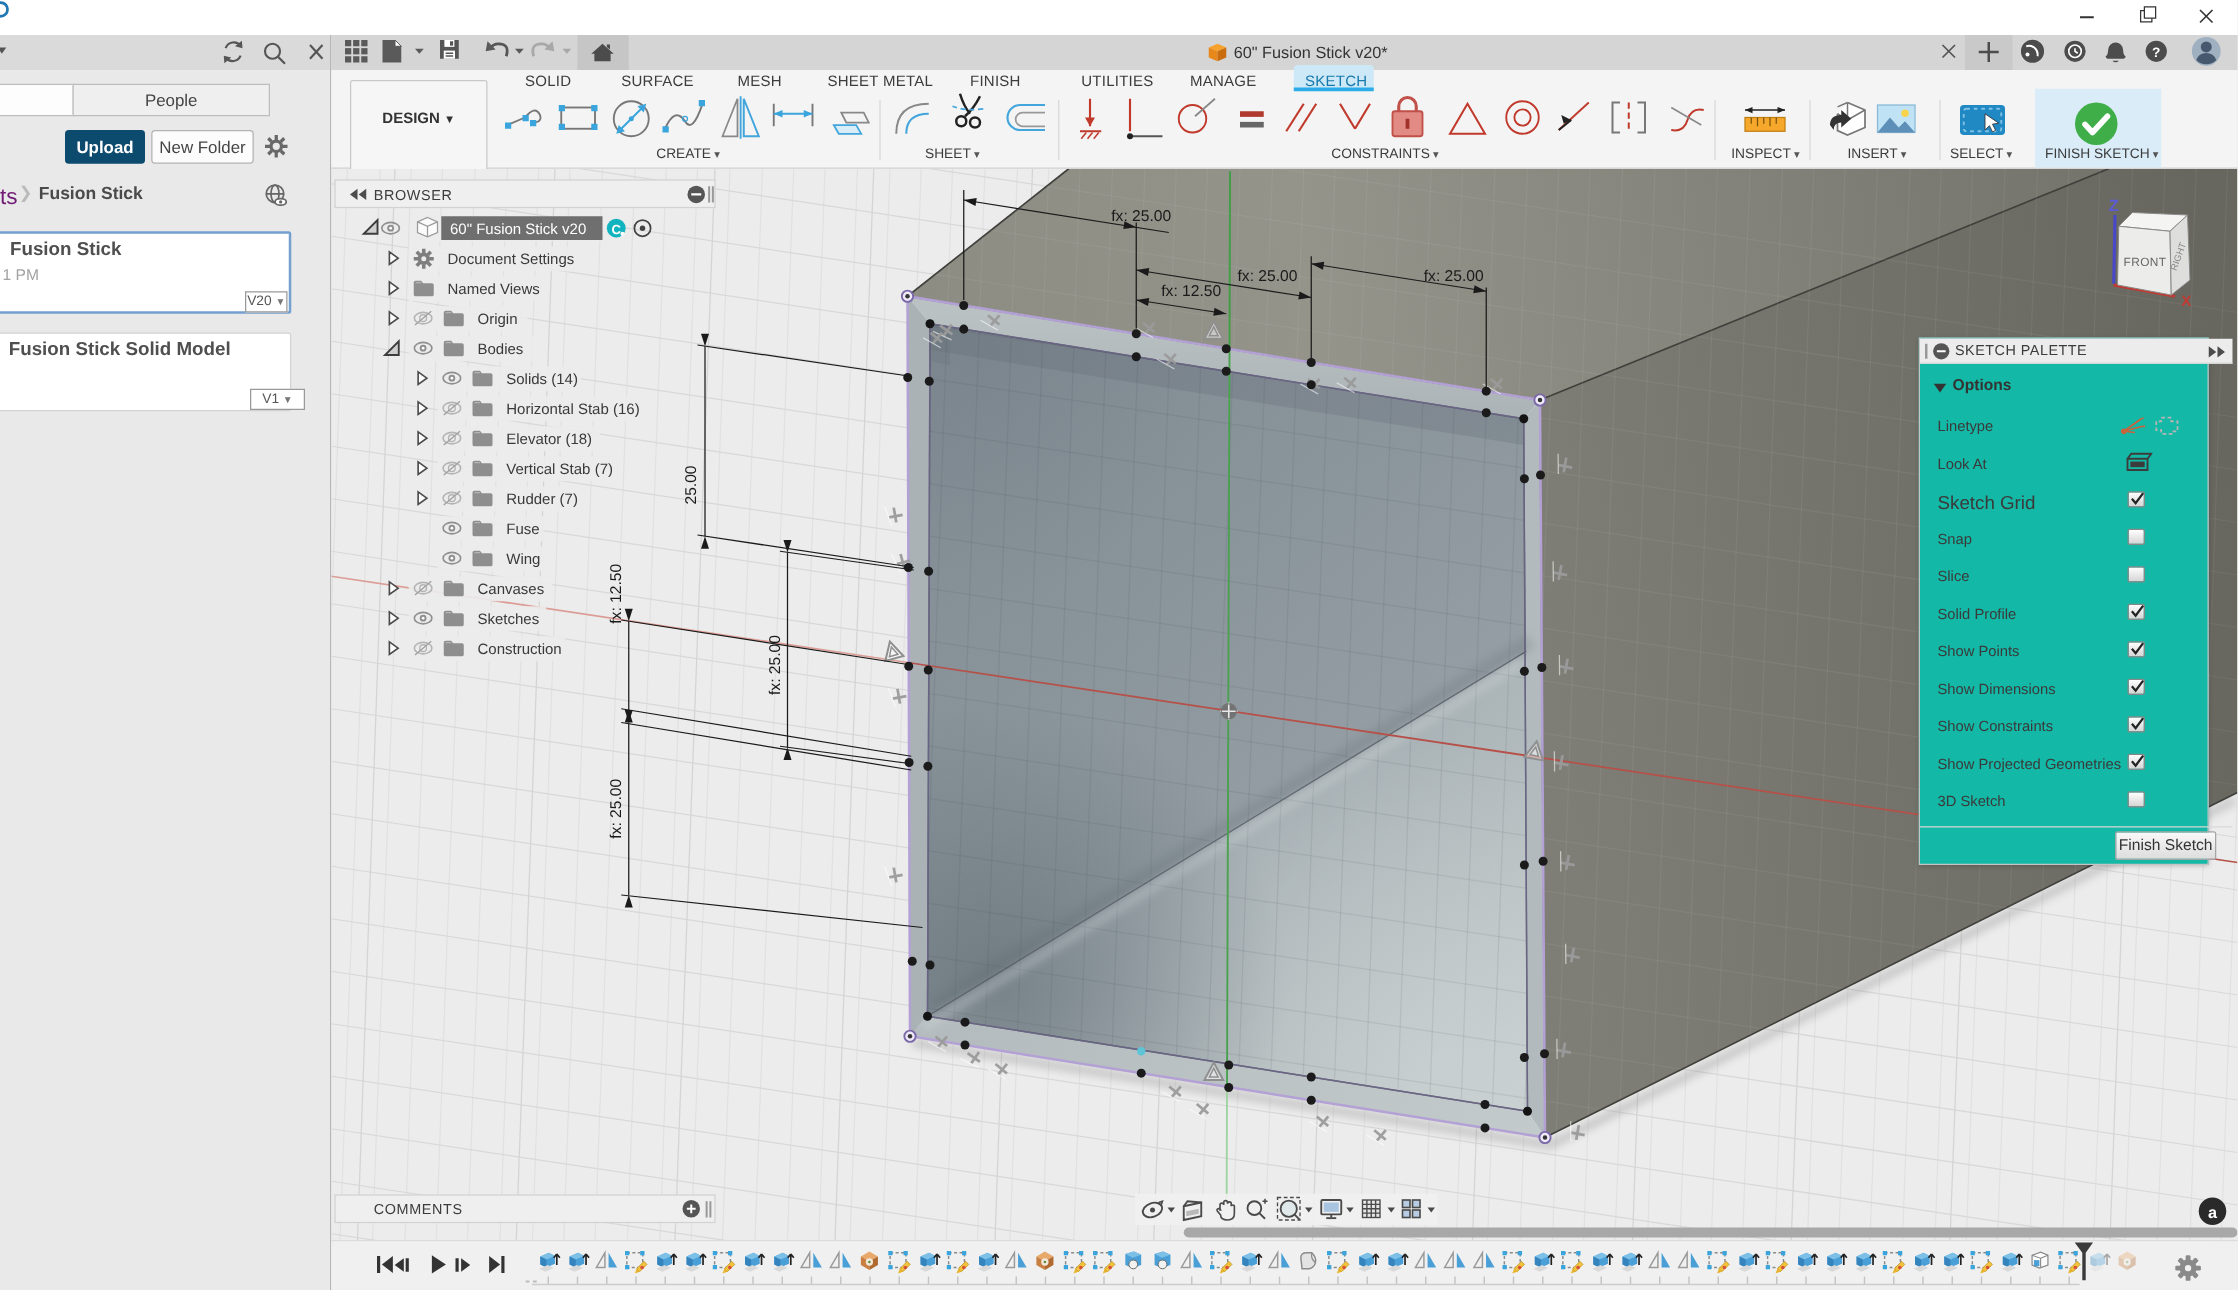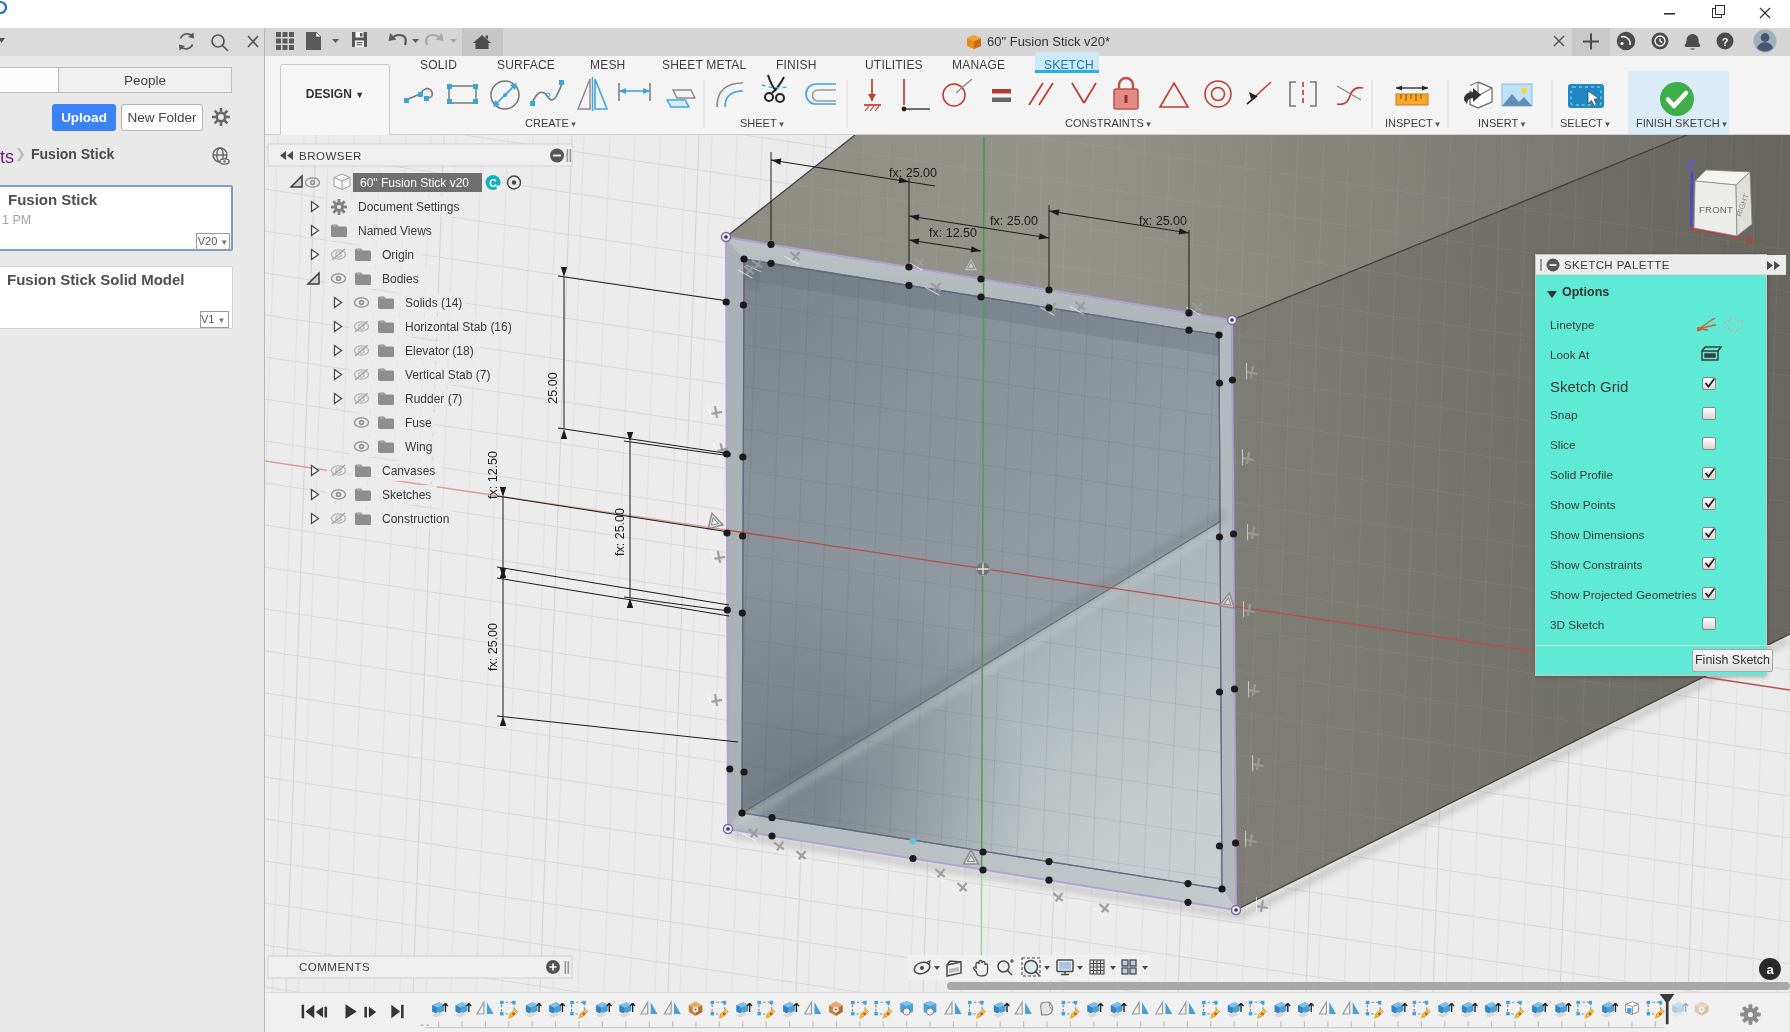--- a/index.html
+++ b/index.html
@@ -3,21 +3,21 @@
 <style>
 *{margin:0;padding:0;box-sizing:border-box}
 html,body{width:1790px;height:1032px;overflow:hidden;font-family:"Liberation Sans",sans-serif;background:#ececec}
 .abs{position:absolute}
 #titlebar{left:0;top:0;width:1790px;height:28px;background:#fff}
 #datapanel{left:0;top:28px;width:265px;height:1004px;background:#e9e9e9;border-right:1px solid #b7b7b7}
 #dptool{left:0;top:0;width:264px;height:28px;background:#dadada}
 #qat{left:265px;top:28px;width:1525px;height:28px;background:#d5d5d5}
 #ribbon{left:265px;top:56px;width:1525px;height:79px;background:#f4f4f4;border-bottom:1px solid #cfcfcf}
 #scene{left:265px;top:135px}
-#palette{left:1535px;top:254px;width:232px;height:422px;background:#5eead4;border:1px solid #c4c4c4;box-shadow:0 1px 4px rgba(0,0,0,.25)}
+#palette{left:1535px;top:270px;width:232px;height:422px;background:#14b8a6;border:1px solid #c4c4c4;box-shadow:0 1px 4px rgba(0,0,0,.25)}
 #timeline{left:265px;top:992px;width:1525px;height:40px;background:#f0f0f0;border-top:1px solid #dcdcdc}
 .tablbl{position:absolute;top:2px;font-size:12px;color:#3c3c3c;letter-spacing:.2px}
 .grplbl{position:absolute;top:61px;font-size:11px;color:#3c3c3c}
 .grplbl:after{content:" \25BE";font-size:9px;color:#555}
 </style></head>
 <body>
 <div class="abs" id="titlebar">
   <svg class="abs" style="left:0;top:0" width="14" height="16">
       <circle cx="0.5" cy="7.5" r="5.5" fill="none" stroke="#2077b4" stroke-width="2.2"></circle>
     </svg>
@@ -43,22 +43,22 @@
       <path d="M7.5 21.5 l-0.5 -6 6 1.5 z" fill="#555" stroke="none"></path>
     <circle cx="46" cy="12" r="6"></circle>
       <line x1="50.5" y1="16.5" x2="56" y2="22"></line>
     <line x1="76" y1="7" x2="86" y2="18"></line>
       <line x1="86" y1="7" x2="76" y2="18"></line>
   </svg>
   <svg class="abs" style="left:0;top:8px" width="8" height="10">
       <path d="M-2 2 l7 0 -3.5 5 z" fill="#555"></path>
     </svg>
   <div class="abs" style="left:0;top:39px;width:59px;height:26px;background:#fdfdfd;border:1px solid #bdbdbd;border-left:none"></div>
-  <div class="abs" style="left:58px;top:39px;width:174px;height:26px;background:#efefef;border:1px solid #bdbdbd;font-size:13.5px;color:#444;text-align:center;line-height:25px">People</div>
-  <div class="abs" style="left:52px;top:76px;width:64px;height:27px;background:#3b82f6;border-radius:3px;color:#fff;font-weight:bold;font-size:13.5px;text-align:center;line-height:27px">Upload</div>
+  <div class="abs" style="left:58px;top:39px;width:158px;height:26px;background:#efefef;border:1px solid #bdbdbd;font-size:13.5px;color:#444;text-align:center;line-height:25px">People</div>
+  <div class="abs" style="left:52px;top:76px;width:64px;height:27px;background:#0c4a6e;border-radius:3px;color:#fff;font-weight:bold;font-size:13.5px;text-align:center;line-height:27px">Upload</div>
   <div class="abs" style="left:121px;top:76px;width:82px;height:27px;background:#fcfcfc;border:1px solid #b2b2b2;border-radius:3px;color:#444;font-size:13.5px;text-align:center;line-height:25px">New Folder</div>
   <svg class="abs" style="left:210px;top:78px" width="22" height="22" fill="#686868">
       <circle cx="11" cy="11" r="4.2" fill="none" stroke="#686868" stroke-width="2.6"></circle>
       <g stroke="#686868" stroke-width="2.6">
         <line x1="11" y1="2" x2="11" y2="6"></line>
         <line x1="11" y1="16" x2="11" y2="20"></line>
         <line x1="2" y1="11" x2="6" y2="11"></line>
         <line x1="16" y1="11" x2="20" y2="11"></line>
         <line x1="4.6" y1="4.6" x2="7.4" y2="7.4"></line>
         <line x1="14.6" y1="14.6" x2="17.4" y2="17.4"></line>
@@ -76,21 +76,21 @@
       <ellipse cx="13.5" cy="15.5" rx="4.5" ry="2.6" fill="#fff"></ellipse>
       <circle cx="13.5" cy="15.5" r="1.3" fill="#666" stroke="none"></circle>
     </svg>
   <div class="abs" style="left:-2px;top:157px;width:235px;height:66px;background:#fff;border:2px solid #74a0cf;border-radius:2px">
     <div class="abs" style="left:8px;top:4px;font-size:15px;font-weight:bold;color:#4f4f4f">Fusion Stick</div>
     <div class="abs" style="left:2px;top:26px;font-size:12.5px;color:#a3a3a3">1 PM</div>
     <div class="abs" style="left:196px;top:46px;width:34px;height:17px;background:#fff;border:1px solid #999;font-size:11px;color:#555;text-align:center;line-height:15px">V20 <span style="font-size:8px;color:#777">▼</span></div>
   </div>
   <div class="abs" style="left:-2px;top:238px;width:235px;height:63px;background:#fff;border:1px solid #d2d2d2;border-radius:2px">
     <div class="abs" style="left:8px;top:4px;font-size:15px;font-weight:bold;color:#4f4f4f">Fusion Stick Solid Model</div>
-    <div class="abs" style="left:201px;top:44px;width:29px;height:17px;background:#fff;border:1px solid #999;font-size:11px;color:#555;line-height:15px">V1 <span style="font-size:8px;color:#777">▼</span></div>
+    <div class="abs" style="left:201px;top:44px;width:44px;height:17px;background:#fff;border:1px solid #999;font-size:11px;color:#555;text-align:center;line-height:15px">V1 <span style="font-size:8px;color:#777">▼</span></div>
   </div>
 </div>
 
 <div class="abs" id="qat">
 <svg width="1525" height="28">
   <g fill="#5a5a5a">
     <g transform="translate(11,4)">
           <rect width="5" height="5"></rect>
           <rect x="6.5" width="5" height="5"></rect>
           <rect x="13" width="5" height="5"></rect>

